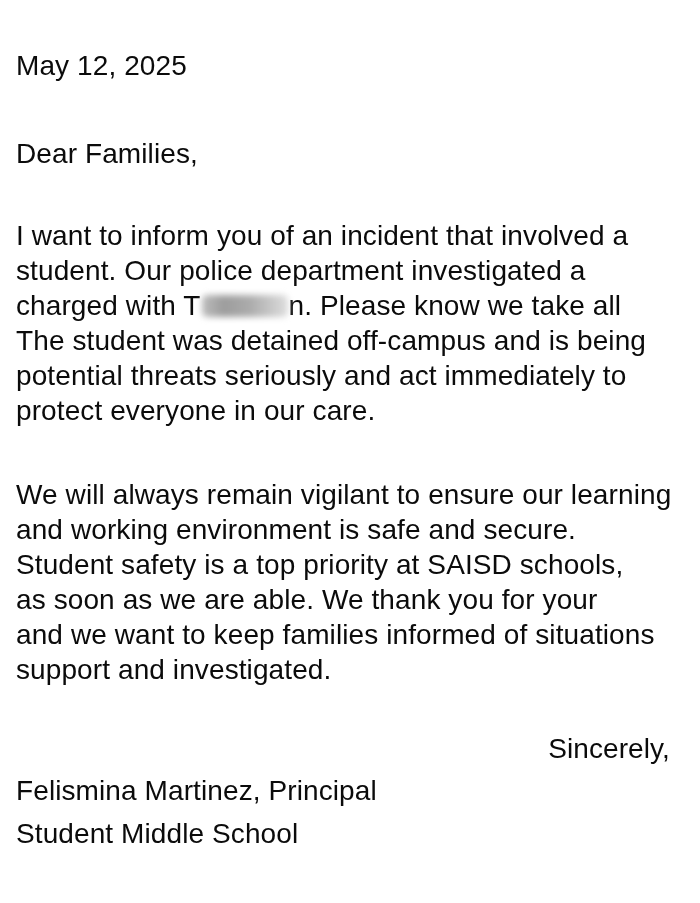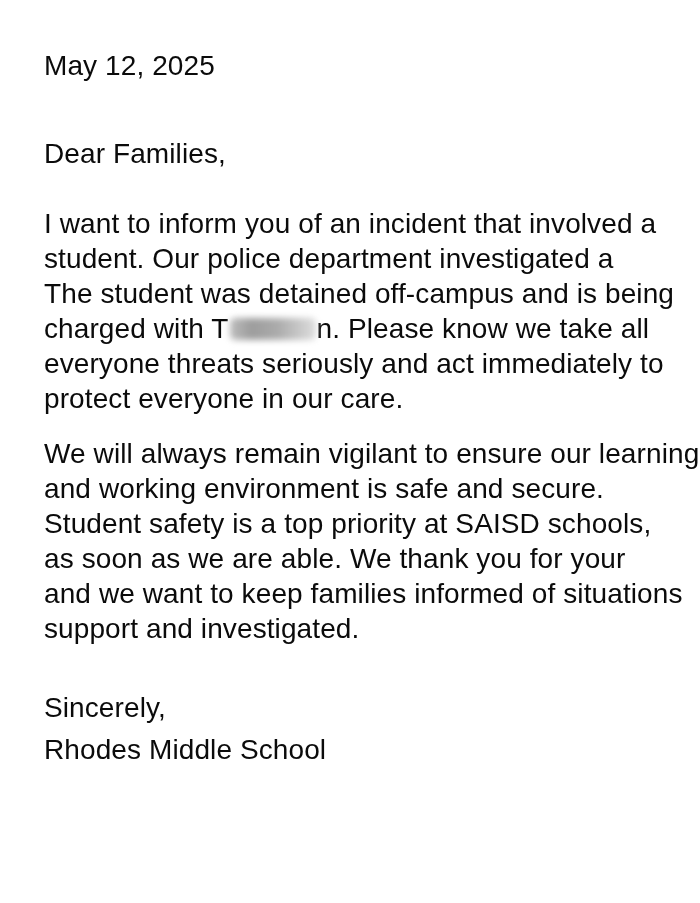--- a/index.html
+++ b/index.html
@@ -9,34 +9,34 @@
   }
   .page {
     position: relative;
     width: 700px;
     height: 903px;
     background: #ffffff;
     overflow: hidden;
     font-family: "Liberation Sans", sans-serif;
   }
   .content {
-    padding: 48px 30px 0 44px;
+    padding: 48px 30px 0 16px;
     font-size: 28px;
     line-height: 35px;
     color: #0b0b0b;
     letter-spacing: 0.1px;
   }
   .line {
     white-space: nowrap;
   }
   .date-block    { margin-bottom: 53px; }
-  .salutation    { margin-bottom: 35px; }
-  .paragraph-1   { margin-bottom: 20px; }
+  .salutation    { margin-bottom: 47px; }
+  .paragraph-1   { margin-bottom: 49px; }
   .paragraph-2   { margin-bottom: 44px; }
-  .closing       { margin-bottom: 7px; }
+  .closing       { margin-bottom: 7px; text-align: right; }
   .sig-name      { margin-bottom: 8px; }
 
   .redacted {
     display: inline-block;
     width: 86px;
     height: 22px;
     margin: 0 1px;
     vertical-align: -2px;
     border-radius: 5px;
     background: linear-gradient(90deg, #bdbdbd 0%, #9d9d9d 25%, #ababab 55%, #c7c7c7 80%, #dedede 100%);
@@ -53,38 +53,41 @@
       <div class="line">May 12, 2025</div>
     </div>
 
     <div class="salutation">
       <div class="line">Dear Families,</div>
     </div>
 
     <div class="paragraph-1">
       <div class="line">I want to inform you of an incident that involved a</div>
       <div class="line">student. Our police department investigated a</div>
+      <div class="line"><span>charged with T</span><span class="redacted"></span><span>n. Please know we take all</span></div>
       <div class="line">The student was detained off-campus and is being</div>
-      <div class="line"><span>charged with T</span><span class="redacted"></span><span>n. Please know we take all</span></div>
-      <div class="line">everyone threats seriously and act immediately to</div>
+      <div class="line">potential threats seriously and act immediately to</div>
       <div class="line">protect everyone in our care.</div>
     </div>
 
     <div class="paragraph-2">
       <div class="line">We will always remain vigilant to ensure our learning</div>
       <div class="line">and working environment is safe and secure.</div>
       <div class="line">Student safety is a top priority at SAISD schools,</div>
       <div class="line">as soon as we are able. We thank you for your</div>
       <div class="line">and we want to keep families informed of situations</div>
       <div class="line">support and investigated.</div>
     </div>
 
     <div class="closing">
       <div class="line">Sincerely,</div>
     </div>
 
+    <div class="sig-name">
+      <div class="line">Felismina Martinez, Principal</div>
+    </div>
 
     <div class="sig-school">
-      <div class="line">Rhodes Middle School</div>
+      <div class="line">Student Middle School</div>
     </div>
 
   </div>
 </div>
 
 </body></html>

